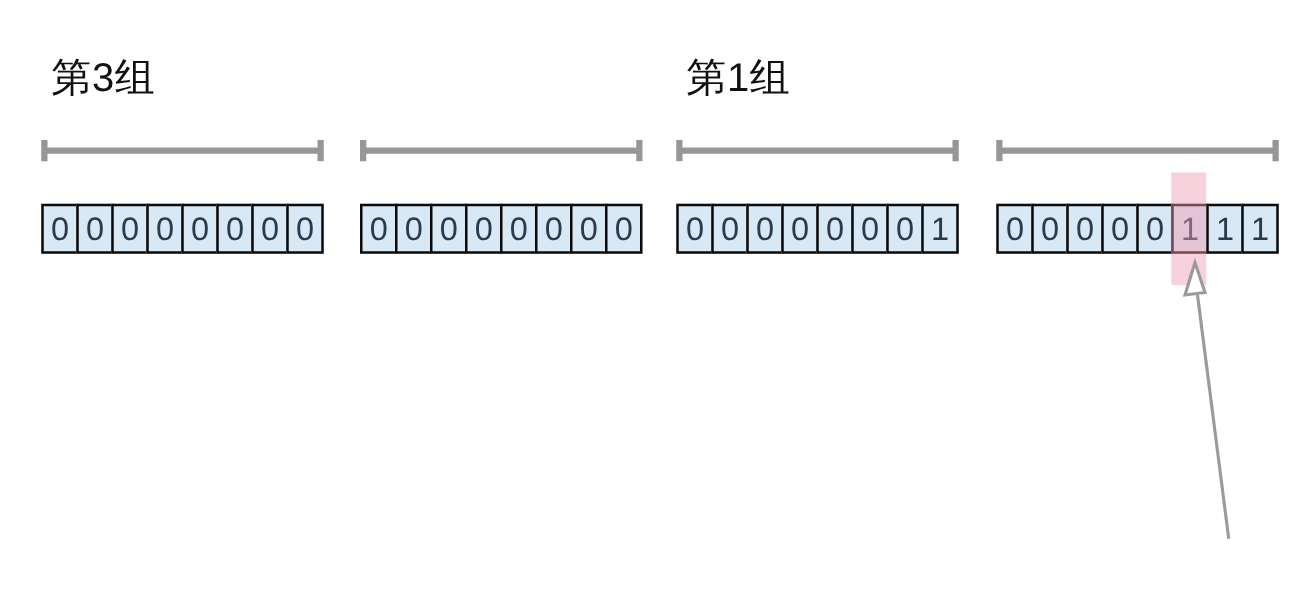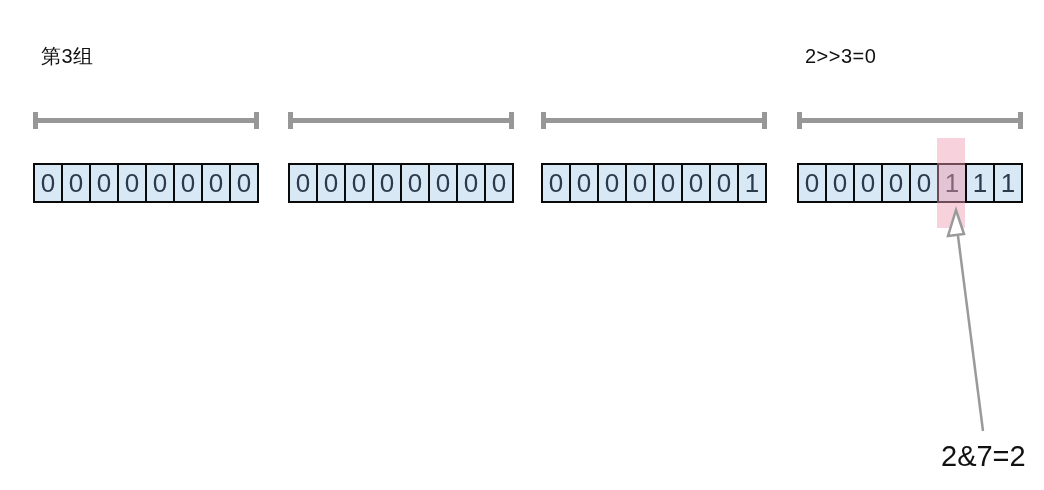--- a/index.html
+++ b/index.html
@@ -16,21 +16,21 @@
   .canvas{
     position:relative;
     width:1044px;height:490px;
     background:var(--bg);
     font-family:"Liberation Sans","DejaVu Sans",sans-serif;
     overflow:hidden;
   }
   .group{position:absolute;top:0;width:226px;height:210px;}
   .group-label{
     position:absolute;left:8px;top:45px;
-    font-size:20px;line-height:1.1;color:var(--label-color);
+    font-size:32px;line-height:1.1;color:var(--label-color);
     white-space:nowrap;letter-spacing:0.5px;
   }
   .bracket{position:absolute;left:0;top:112px;width:226px;height:17px;}
   .bracket .bar{
     position:absolute;left:2px;right:2px;top:6px;height:5px;
     background:var(--bracket-color);
   }
   .bracket .cap{
     position:absolute;top:0;width:5px;height:17px;
     background:var(--bracket-color);
@@ -98,39 +98,39 @@
       <span class="cell">0</span>
       <span class="cell">0</span>
       <span class="cell">0</span>
       <span class="cell">0</span>
       <span class="cell">0</span>
       <span class="cell">0</span>
     </div>
   </div>
 
   <div class="group" style="left:541px">
+    <div class="group-label">第1组</div>
     <div class="bracket">
       <span class="cap left"></span>
       <span class="bar"></span>
       <span class="cap right"></span>
     </div>
     <div class="cells">
       <span class="cell">0</span>
       <span class="cell">0</span>
       <span class="cell">0</span>
       <span class="cell">0</span>
       <span class="cell">0</span>
       <span class="cell">0</span>
       <span class="cell">0</span>
       <span class="cell">1</span>
     </div>
   </div>
 
   <div class="group" style="left:797px">
-    <div class="group-label">2&gt;&gt;3=0</div>
     <div class="bracket">
       <span class="cap left"></span>
       <span class="bar"></span>
       <span class="cap right"></span>
     </div>
     <div class="cells">
       <span class="cell">0</span>
       <span class="cell">0</span>
       <span class="cell">0</span>
       <span class="cell">0</span>
@@ -141,15 +141,14 @@
     </div>
   </div>
 
   <div class="highlight-band"></div>
 
   <svg class="arrow-svg" width="1044" height="490" viewBox="0 0 1044 490">
     <line x1="983" y1="431" x2="958" y2="236" stroke="#9a9a9a" stroke-width="2.5"></line>
     <polygon points="956,210 948,236 964,234" fill="#ffffff" stroke="#9a9a9a" stroke-width="2.5" stroke-linejoin="miter"></polygon>
   </svg>
 
-  <div class="annotation-text">2&amp;7=2</div>
 
 </div>
 
 </body></html>

